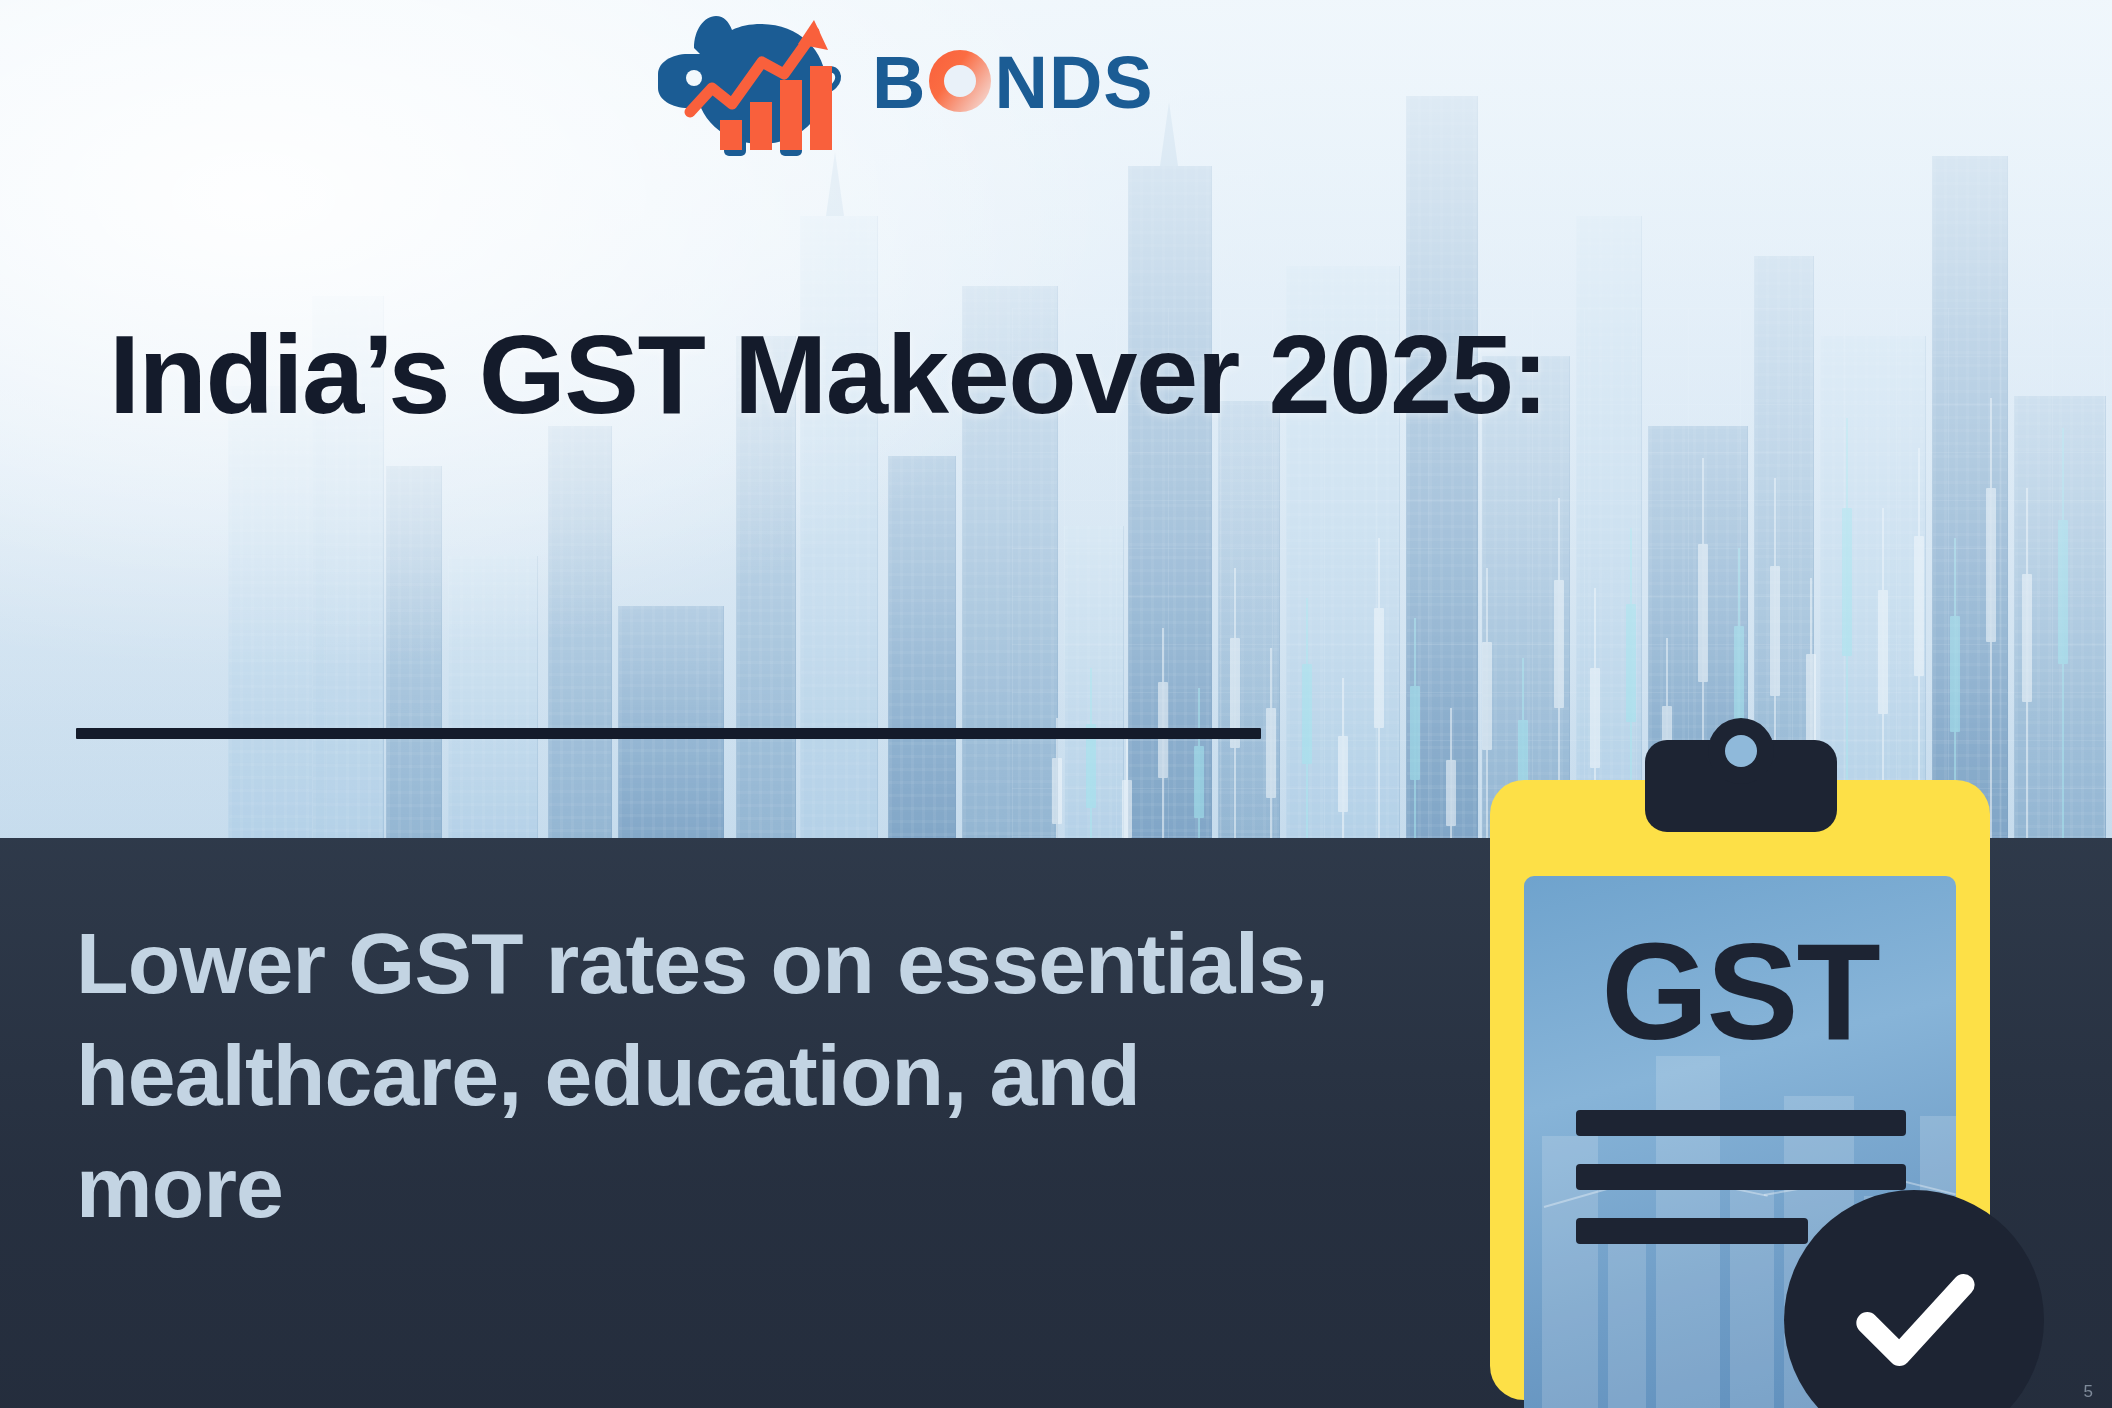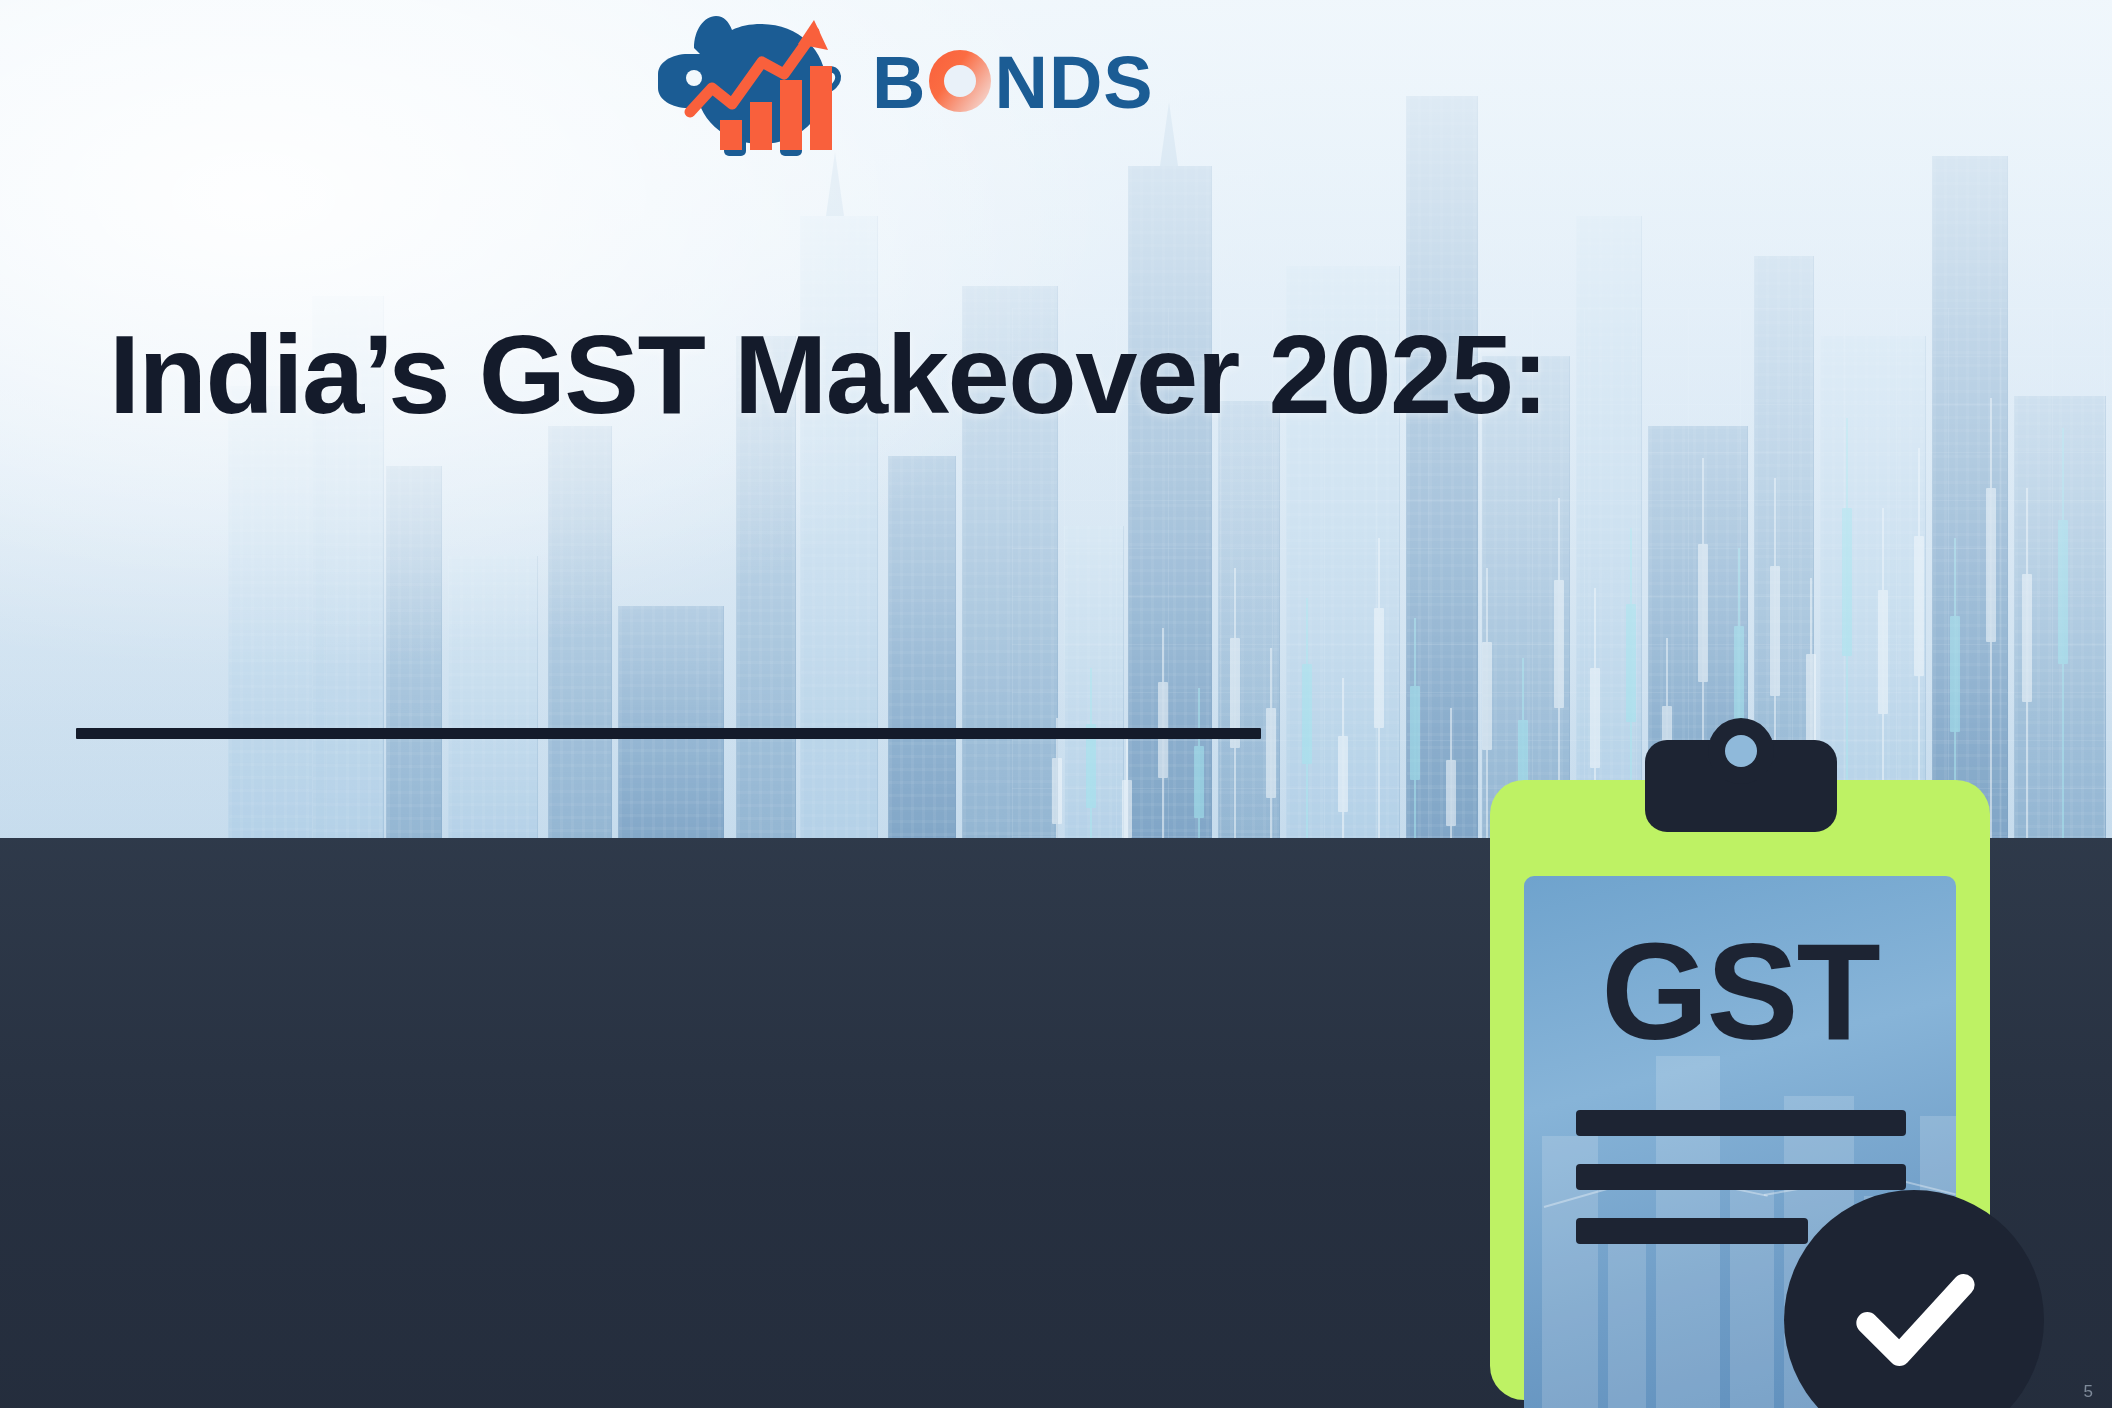--- a/index.html
+++ b/index.html
@@ -224,21 +224,21 @@
     right: 122px;
     top: 740px;
     width: 500px;
     height: 660px;
     z-index: 26;
   }
   .cb-body {
     position: absolute;
     left: 0; top: 40px;
     width: 500px; height: 620px;
-    background: #bef264;
+    background: #fde047;
     border-radius: 34px;
   }
   .cb-screen {
     position: absolute;
     left: 34px; top: 96px;
     width: 432px; height: 560px;
     background: linear-gradient(165deg, #6fa3cd 0%, #87b4d8 35%, #6e9cc6 70%, #5c8cba 100%);
     border-radius: 10px;
     overflow: hidden;
   }
@@ -555,20 +555,21 @@
 
   <div class="headline">
     <div class="hl-1">India’s GST Makeover 2025:</div>
   </div>
   <div class="rule"></div>
 
   <div class="band">
     <div class="band-photo"></div>
   </div>
 
+  <div class="subtitle">Lower GST rates on essentials, healthcare, education, and more</div>
 
   <div class="clipboard">
     <div class="cb-body">
       <div class="cb-screen">
         <div class="sk" style="left:18px;  width:56px; height:300px;"></div>
         <div class="sk" style="left:84px;  width:38px; height:210px;"></div>
         <div class="sk" style="left:132px; width:64px; height:380px;"></div>
         <div class="sk" style="left:206px; width:44px; height:260px;"></div>
         <div class="sk" style="left:260px; width:70px; height:340px;"></div>
         <div class="sk" style="left:340px; width:48px; height:240px;"></div>

